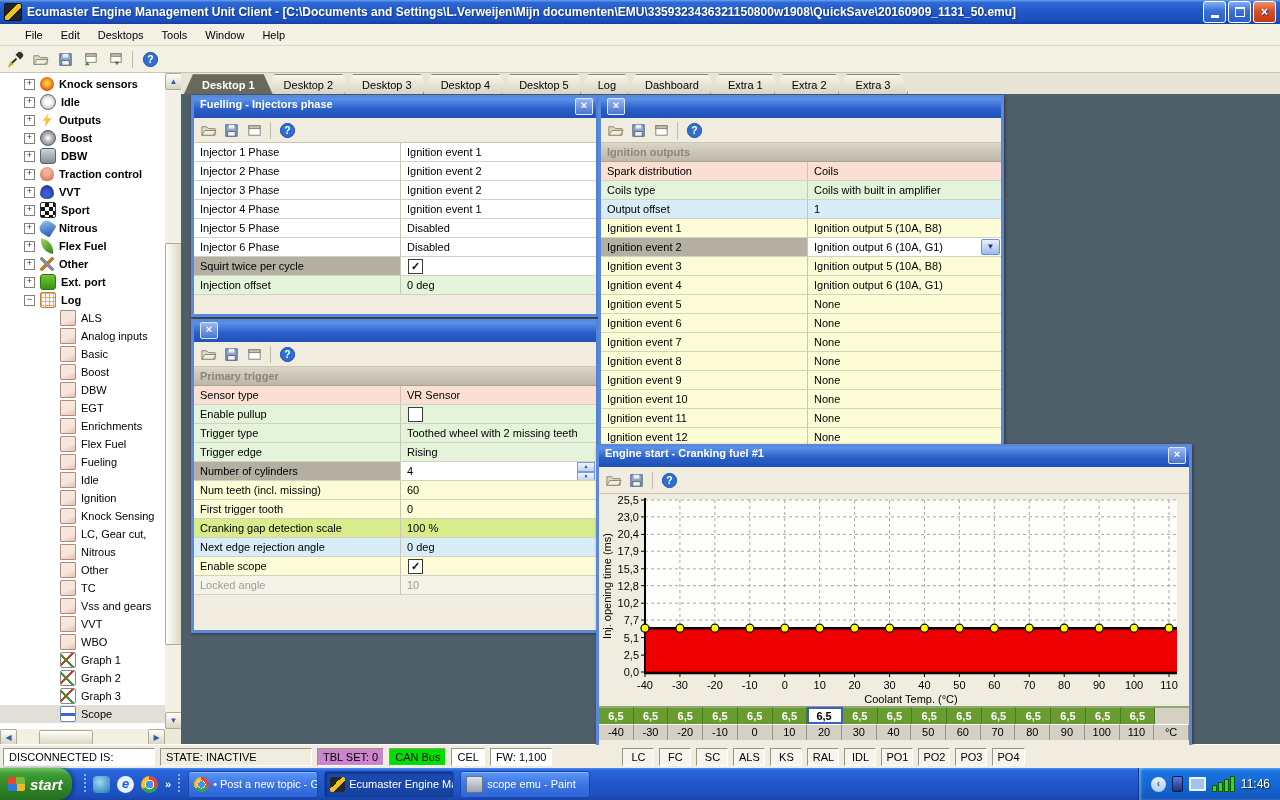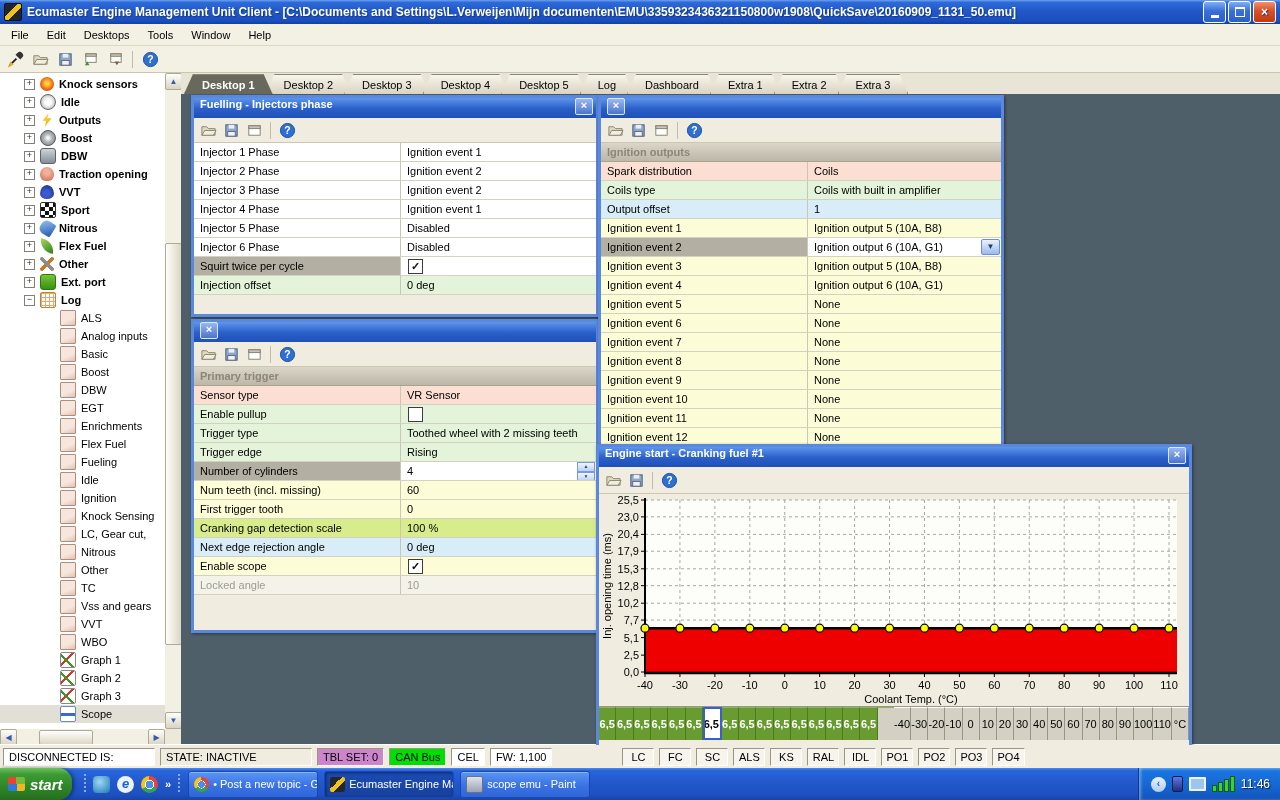--- a/index.html
+++ b/index.html
@@ -16,21 +16,21 @@
   #titletext{flex:1;overflow:hidden;text-overflow:ellipsis}
   .wbtn{width:21px;height:20px;margin-left:2px;border:1px solid #fff;border-radius:3px;flex:0 0 21px;
     background:linear-gradient(#7fb0f4,#3a6ed8 45%,#2a5ec8);display:flex;align-items:center;justify-content:center;
     color:#fff;font-weight:bold;font-size:12px;line-height:12px}
   .wbtn.close{background:linear-gradient(#f0926a,#d94f28 45%,#c23a10)}
   .glyph-min{width:8px;height:3px;background:#fff;margin-top:9px}
   .glyph-restore{width:8px;height:7px;border:1px solid #fff;border-top:2px solid #fff}
 
   
   #menubar{position:absolute;left:0;top:24px;right:0;height:21px;background:#f3f0e4;
-    border-bottom:1px solid #ddd8c4;display:flex;align-items:center;padding-left:2px}
+    border-bottom:1px solid #ddd8c4;display:flex;align-items:center;padding-left:16px}
   .mitem{padding:0 9px}
   #maintoolbar{position:absolute;left:0;top:46px;right:0;height:26px;background:#f3f0e4;
     border-bottom:1px solid #c9c5b0;display:flex;align-items:center;padding-left:4px;gap:3px}
   .tbtn{width:22px;height:22px;display:flex;align-items:center;justify-content:center}
   .tbtn svg{width:17px;height:17px}
   .tsep{width:1px;height:17px;background:#c2bda8;margin:0 3px}
 
   
   #sidebar{position:absolute;left:0;top:73px;width:181px;bottom:55px;background:#fff;border-right:1px solid #a8a38e}
   #tree{position:absolute;left:0;top:2px;right:16px;bottom:16px;overflow:hidden}
@@ -117,21 +117,21 @@
   .cb{width:13px;height:13px;border:1px solid #3c3c3c;background:#fff;display:flex;align-items:center;
     justify-content:center;font-size:11px;font-weight:bold;color:#101010;line-height:11px;margin-left:1px}
   .spinner{position:absolute;right:1px;top:0;display:flex;flex-direction:column;gap:0}
   .spinner span{width:16px;height:8px;background:linear-gradient(#f2f6fd,#bcd0f0);border:1px solid #7a9ae0;
     font-size:5px;line-height:6px;text-align:center;color:#30487a}
   .ddbtn{position:absolute;right:1px;top:1px;width:17px;height:14px;background:linear-gradient(#eaf1fc,#9cbaec);
     border:1px solid #6a8ed8;border-radius:2px;font-size:8px;text-align:center;line-height:13px;color:#203a70}
 
   
   .chart-body{height:212px;background:#f0ede0;position:relative}
-  #chart-table{height:33px;display:flex;flex-direction:row;border-top:1px solid #9a968a}
+  #chart-table{height:33px;display:flex;flex-direction:column;border-top:1px solid #9a968a}
   .crow{display:flex;flex:1}
   .cv{flex:1;background:#699c30;border-right:1px solid #4c7a1e;border-top:1px solid #88b658;color:#fff;
     font-weight:bold;display:flex;align-items:center;justify-content:center}
   .cv.sel{background:#fff;color:#000;outline:2px solid #3a5fc8;outline-offset:-2px;border-right:2px solid #c03030}
   .cv.endcap{background:#d4d0c4;border-right:none}
   .cx{flex:1;background:#d4d0c4;border-right:1px solid #98948a;border-top:1px solid #fff;
     display:flex;align-items:center;justify-content:center}
 
   
   #statusbar{position:absolute;left:0;right:0;bottom:32px;height:23px;background:#f0ede0;
@@ -273,21 +273,21 @@
           <span>Boost</span>
         </div>
         <div class="trow root">
           <span class="exp">+</span>
           <span class="ticon ti-dbw"></span>
           <span>DBW</span>
         </div>
         <div class="trow root">
           <span class="exp">+</span>
           <span class="ticon ti-traction-control"></span>
-          <span>Traction opening</span>
+          <span>Traction control</span>
         </div>
         <div class="trow root">
           <span class="exp">+</span>
           <span class="ticon ti-vvt"></span>
           <span>VVT</span>
         </div>
         <div class="trow root">
           <span class="exp">+</span>
           <span class="ticon ti-sport"></span>
           <span>Sport</span>

